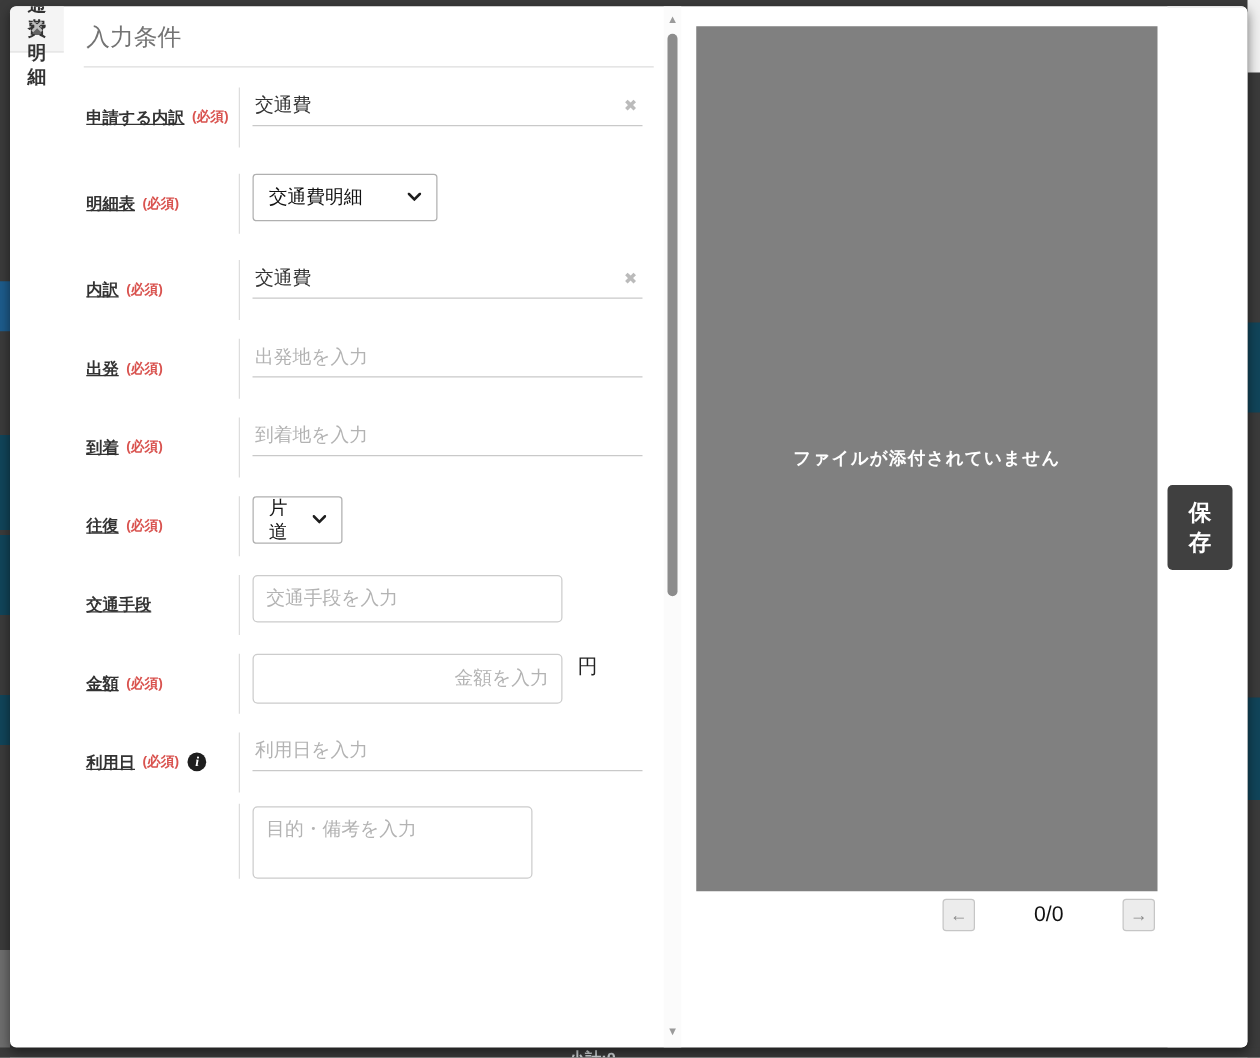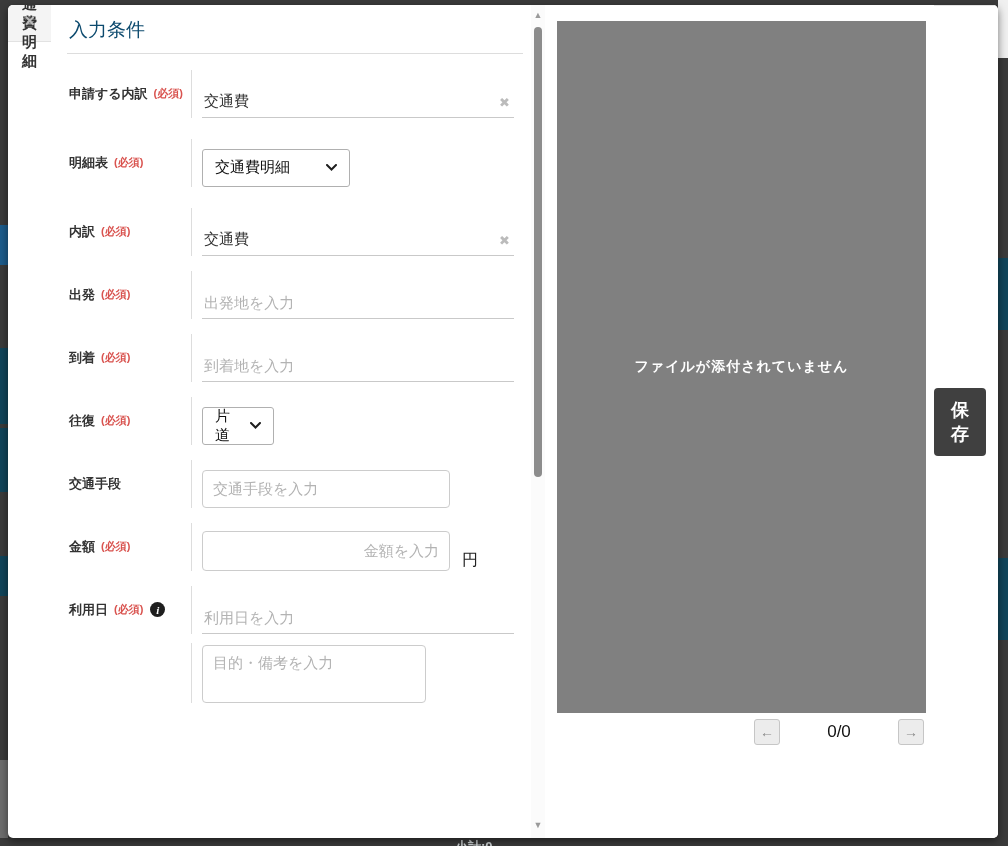--- a/index.html
+++ b/index.html
@@ -36,38 +36,38 @@
   .modal-close {
     position:absolute; right:16px; top:6px; font-size:18px; font-weight:bold;
     color:#bdbdbd; cursor:pointer; line-height:1.2;
   }
 
   .modal-body { flex:1 1 auto; display:flex; min-height:0; }
 
   
   .form-col { width:480px; flex:0 0 480px; padding:0 8px 0 16px; overflow:hidden; }
   .section-heading {
-    font-size:19px; color:#0c4a6e; padding:0 0 10px 2px;
+    font-size:19px; color:#737373; padding:0 0 10px 2px;
     border-bottom:1px solid #ddd;
   }
   .section-heading.first { margin-top:12px; }
   .section-heading.second { margin-top:16px; }
   .form-row { display:flex; align-items:center; min-height:63px; }
   .label-cell { width:124px; flex:0 0 124px; display:flex; align-items:center; padding-left:2px; }
-  .field-label { font-size:13px; font-weight:bold; color:#333; }
+  .field-label { font-size:13px; font-weight:bold; color:#333;text-decoration:underline; }
   .required { font-size:11px; font-weight:bold; color:#d9534f; margin-left:6px; white-space:nowrap; }
   .info-icon {
     width:15px; height:15px; border-radius:50%; background:#1e1e1e; color:#fff;
     font-family:"Liberation Serif",serif; font-style:italic; font-weight:bold;
     font-size:11px; display:inline-flex; align-items:center; justify-content:center;
     margin-left:7px; flex:0 0 15px;
   }
   .input-cell {
     border-left:1px solid #ddd; padding-left:10px; min-height:48px;
-    display:flex; align-items:flex-end; flex:1 1 auto; position:relative;
+    display:flex; align-items:flex-start; flex:1 1 auto; position:relative;
   }
   .underline-wrap { position:relative; width:312px; }
   .underline-input {
     width:100%; border:none; border-bottom:1px solid #c9c9c9; outline:none;
     font-size:15px; color:#333; padding:6px 26px 7px 2px; background:transparent;
     font-family:inherit;
   }
   .underline-input::placeholder { color:#b3b3b3; opacity:1; }
   .clear-icon {
     position:absolute; right:4px; top:50%; transform:translateY(-50%);

